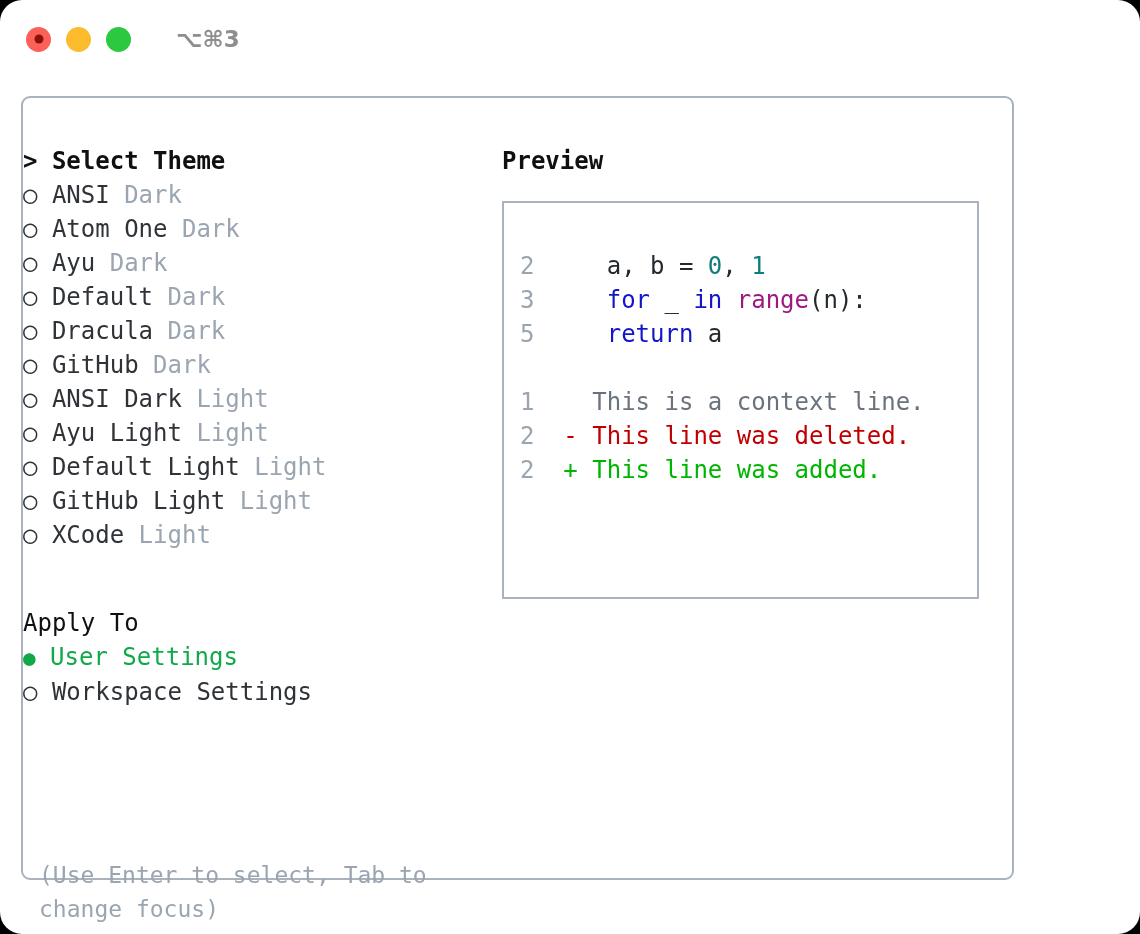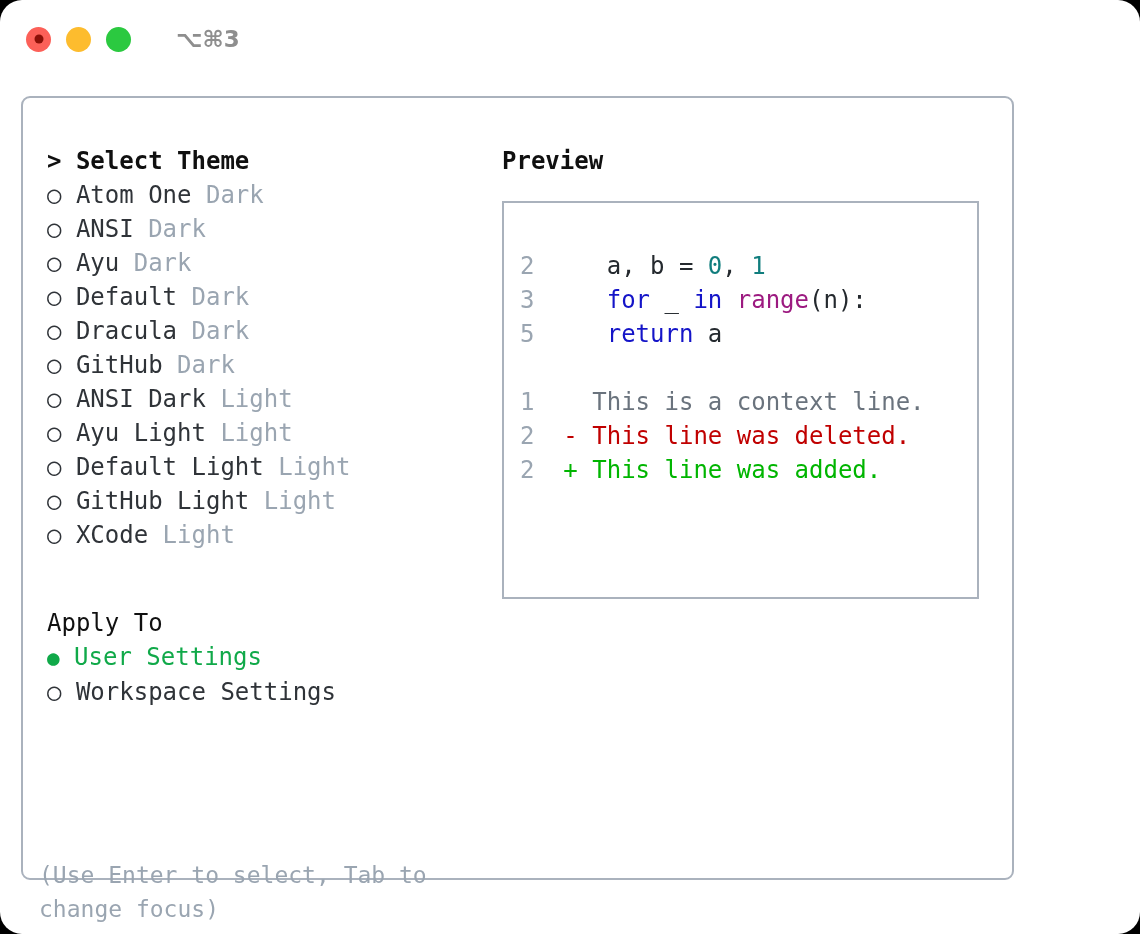--- a/index.html
+++ b/index.html
@@ -85,21 +85,21 @@
 
   #dialog-body {
     position: relative;
     width: 100%;
     height: 100%;
   }
 
   
   #left-pane {
     position: absolute;
-    left: 24px;
+    left: 0;
     top: 46px;
     width: 440px;
   }
 
   .heading {
     font-size: 24px;
     line-height: 34px;
     color: #101010;
     white-space: pre;
     font-family: "DejaVu Sans Mono", "Liberation Mono", monospace;
@@ -205,22 +205,22 @@
     </div>
     <div id="shortcut">⌥⌘3</div>
   </div>
 
   <div id="dialog">
     <div id="dialog-body">
 
       <div id="left-pane">
         <div class="heading bold">&gt; Select Theme</div>
         <div id="theme-list">
+            <div class="opt-row"><span class="marker">○</span><span> </span><span class="opt-label">ANSI</span><span class="opt-cat"> Dark</span></div>
             <div class="opt-row"><span class="marker">○</span><span> </span><span class="opt-label">Atom One</span><span class="opt-cat"> Dark</span></div>
-            <div class="opt-row"><span class="marker">○</span><span> </span><span class="opt-label">ANSI</span><span class="opt-cat"> Dark</span></div>
             <div class="opt-row"><span class="marker">○</span><span> </span><span class="opt-label">Ayu</span><span class="opt-cat"> Dark</span></div>
             <div class="opt-row"><span class="marker">○</span><span> </span><span class="opt-label">Default</span><span class="opt-cat"> Dark</span></div>
             <div class="opt-row"><span class="marker">○</span><span> </span><span class="opt-label">Dracula</span><span class="opt-cat"> Dark</span></div>
             <div class="opt-row"><span class="marker">○</span><span> </span><span class="opt-label">GitHub</span><span class="opt-cat"> Dark</span></div>
             <div class="opt-row"><span class="marker">○</span><span> </span><span class="opt-label">ANSI Dark</span><span class="opt-cat"> Light</span></div>
             <div class="opt-row"><span class="marker">○</span><span> </span><span class="opt-label">Ayu Light</span><span class="opt-cat"> Light</span></div>
             <div class="opt-row"><span class="marker">○</span><span> </span><span class="opt-label">Default Light</span><span class="opt-cat"> Light</span></div>
             <div class="opt-row"><span class="marker">○</span><span> </span><span class="opt-label">GitHub Light</span><span class="opt-cat"> Light</span></div>
             <div class="opt-row"><span class="marker">○</span><span> </span><span class="opt-label">XCode</span><span class="opt-cat"> Light</span></div>
           </div>

